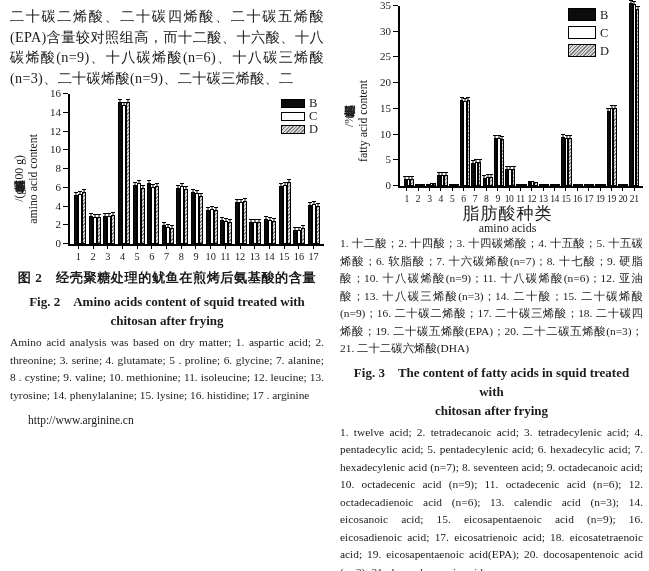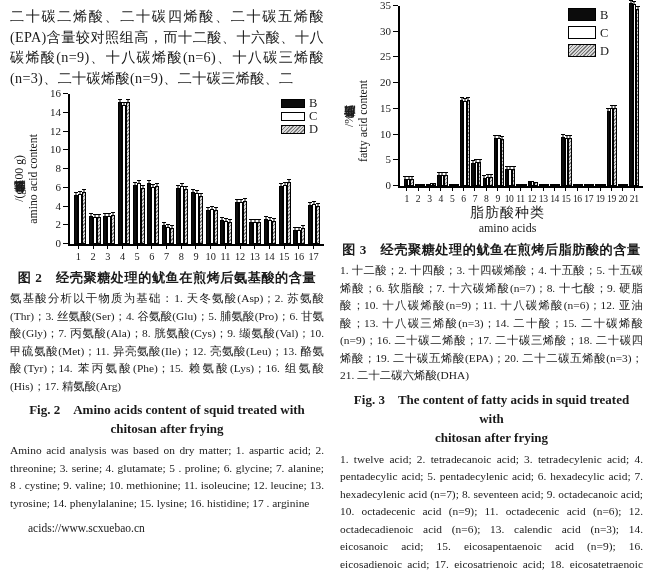--- a/index.html
+++ b/index.html
@@ -68,21 +68,21 @@
     position:absolute;right:calc(100% + 9px);font-size:11px;line-height:13px;
     font-family:"Liberation Serif","DejaVu Serif",serif;
   }
   .ytick-mark{position:absolute;right:calc(100% + 2px);width:5px;height:1px;background:#000;}
   .xlabels{display:flex;justify-content:space-around;padding:0 3px;margin-top:0;}
   .xlabel{flex:1 1 0;text-align:center;font-size:10.3px;line-height:13px;white-space:nowrap;min-width:0;
     font-family:"Liberation Serif","DejaVu Serif",serif;}
   .chart-1 .xlabel{font-size:9.6px;letter-spacing:-0.4px;}
   .xlabel::before{content:"";display:block;width:1px;height:3px;background:#000;margin:0 auto 1px auto;}
   .xaxis-title{text-align:center;margin-top:1px;}
-  .xaxis-title .cn{font-size:14px;display:block;line-height:15px;letter-spacing:1px;font-family:Liberation Mono, monospace;}
+  .xaxis-title .cn{font-size:17px;display:block;line-height:15px;letter-spacing:1px;}
   .xaxis-title .en{font-size:12px;display:block;line-height:14px;}
 
   
   .legend{position:absolute;display:flex;flex-direction:column;}
   .chart-0 .legend{top:3px;right:6px;gap:1px;}
   .chart-1 .legend{top:2px;right:34px;gap:5px;}
   .legend-row{display:flex;align-items:center;gap:4px;}
   .swatch{display:inline-block;border:1px solid #000;box-sizing:border-box;}
   .chart-0 .swatch{width:24px;height:9px;}
   .chart-1 .swatch{width:28px;height:13px;}
@@ -396,28 +396,27 @@
               <span class="xlabel">14</span>
               <span class="xlabel">15</span>
               <span class="xlabel">16</span>
               <span class="xlabel">17</span>
             </div>
         </div>
       </div>
     </div>
 
     <p class="cap-cn">图 2　经壳聚糖处理的鱿鱼在煎烤后氨基酸的含量</p>
-    <p class="note">氨基酸分析以干物质为基础：1. 天冬氨酸(Asp)；2. 苏氨酸(Thr)；3. 丝氨酸(Ser)；4. 谷氨酸(Glu)；5. 脯氨酸(Pro)；6. 甘氨酸(Gly)；7. 丙氨酸(Ala)；8. 胱氨酸(Cys)；9. 缬氨酸(Val)；10. 甲硫氨酸(Met)；11. 异亮氨酸(Ile)；12. 亮氨酸(Leu)；13. 酪氨酸(Tyr)；14. 苯丙氨酸(Phe)；15. 赖氨酸(Lys)；16. 组氨酸(His)；17. 精氨酸(Arg)</p>
     <p class="cap-en">
       <span>Fig. 2　Amino acids content of squid treated with</span><br>
       <span>chitosan after frying</span>
     </p>
     <p class="note">Amino acid analysis was based on dry matter; 1. aspartic acid; 2. threonine; 3. serine; 4. glutamate; 5 . proline; 6. glycine; 7. alanine; 8 . cystine; 9. valine; 10. methionine; 11. isoleucine; 12. leucine; 13. tyrosine; 14. phenylalanine; 15. lysine; 16. histidine; 17 . arginine</p>
 
-    <p class="url">acids://www.scxuebao.cn</p>
+    <p class="url">http://www.arginine.cn</p>
   </div>
 
   <div class="col-right">
 
     <div class="figure chart-1">
       <div class="ylab">
         <span>脂肪酸含量/%</span>
         <span>fatty acid content</span>
       </div>
       <div class="plot-col">
@@ -673,21 +672,20 @@
               <span class="xlabel">21</span>
             </div>
         </div>
         <div class="xaxis-title">
           <span class="cn">脂肪酸种类</span>
           <span class="en">amino acids</span>
         </div>
       </div>
     </div>
 
-    <p class="cap-cn">图 3　经壳聚糖处理的鱿鱼在煎烤后脂肪酸的含量</p>
     <p class="note">1. 十二酸；2. 十四酸；3. 十四碳烯酸；4. 十五酸；5. 十五碳烯酸；6. 软脂酸；7. 十六碳烯酸(n=7)；8. 十七酸；9. 硬脂酸；10. 十八碳烯酸(n=9)；11. 十八碳烯酸(n=6)；12. 亚油酸；13. 十八碳三烯酸(n=3)；14. 二十酸；15. 二十碳烯酸(n=9)；16. 二十碳二烯酸；17. 二十碳三烯酸；18. 二十碳四烯酸；19. 二十碳五烯酸(EPA)；20. 二十二碳五烯酸(n=3)；21. 二十二碳六烯酸(DHA)</p>
     <p class="cap-en">
       <span>Fig. 3　The content of fatty acids in squid treated with</span><br>
       <span>chitosan after frying</span>
     </p>
     <p class="note">1. twelve acid; 2. tetradecanoic acid; 3. tetradecylenic acid; 4. pentadecylic acid; 5. pentadecylenic acid; 6. hexadecylic acid; 7. hexadecylenic acid (n=7); 8. seventeen acid; 9. octadecanoic acid; 10. octadecenic acid (n=9); 11. octadecenic acid (n=6); 12. octadecadienoic acid (n=6); 13. calendic acid (n=3); 14. eicosanoic acid; 15. eicosapentaenoic acid (n=9); 16. eicosadienoic acid; 17. eicosatrienoic acid; 18. eicosatetraenoic acid; 19. eicosapentaenoic acid(EPA); 20. docosapentenoic acid (n=3); 21. docosahexenoic acid</p>
   </div>
 
 </div>
 

